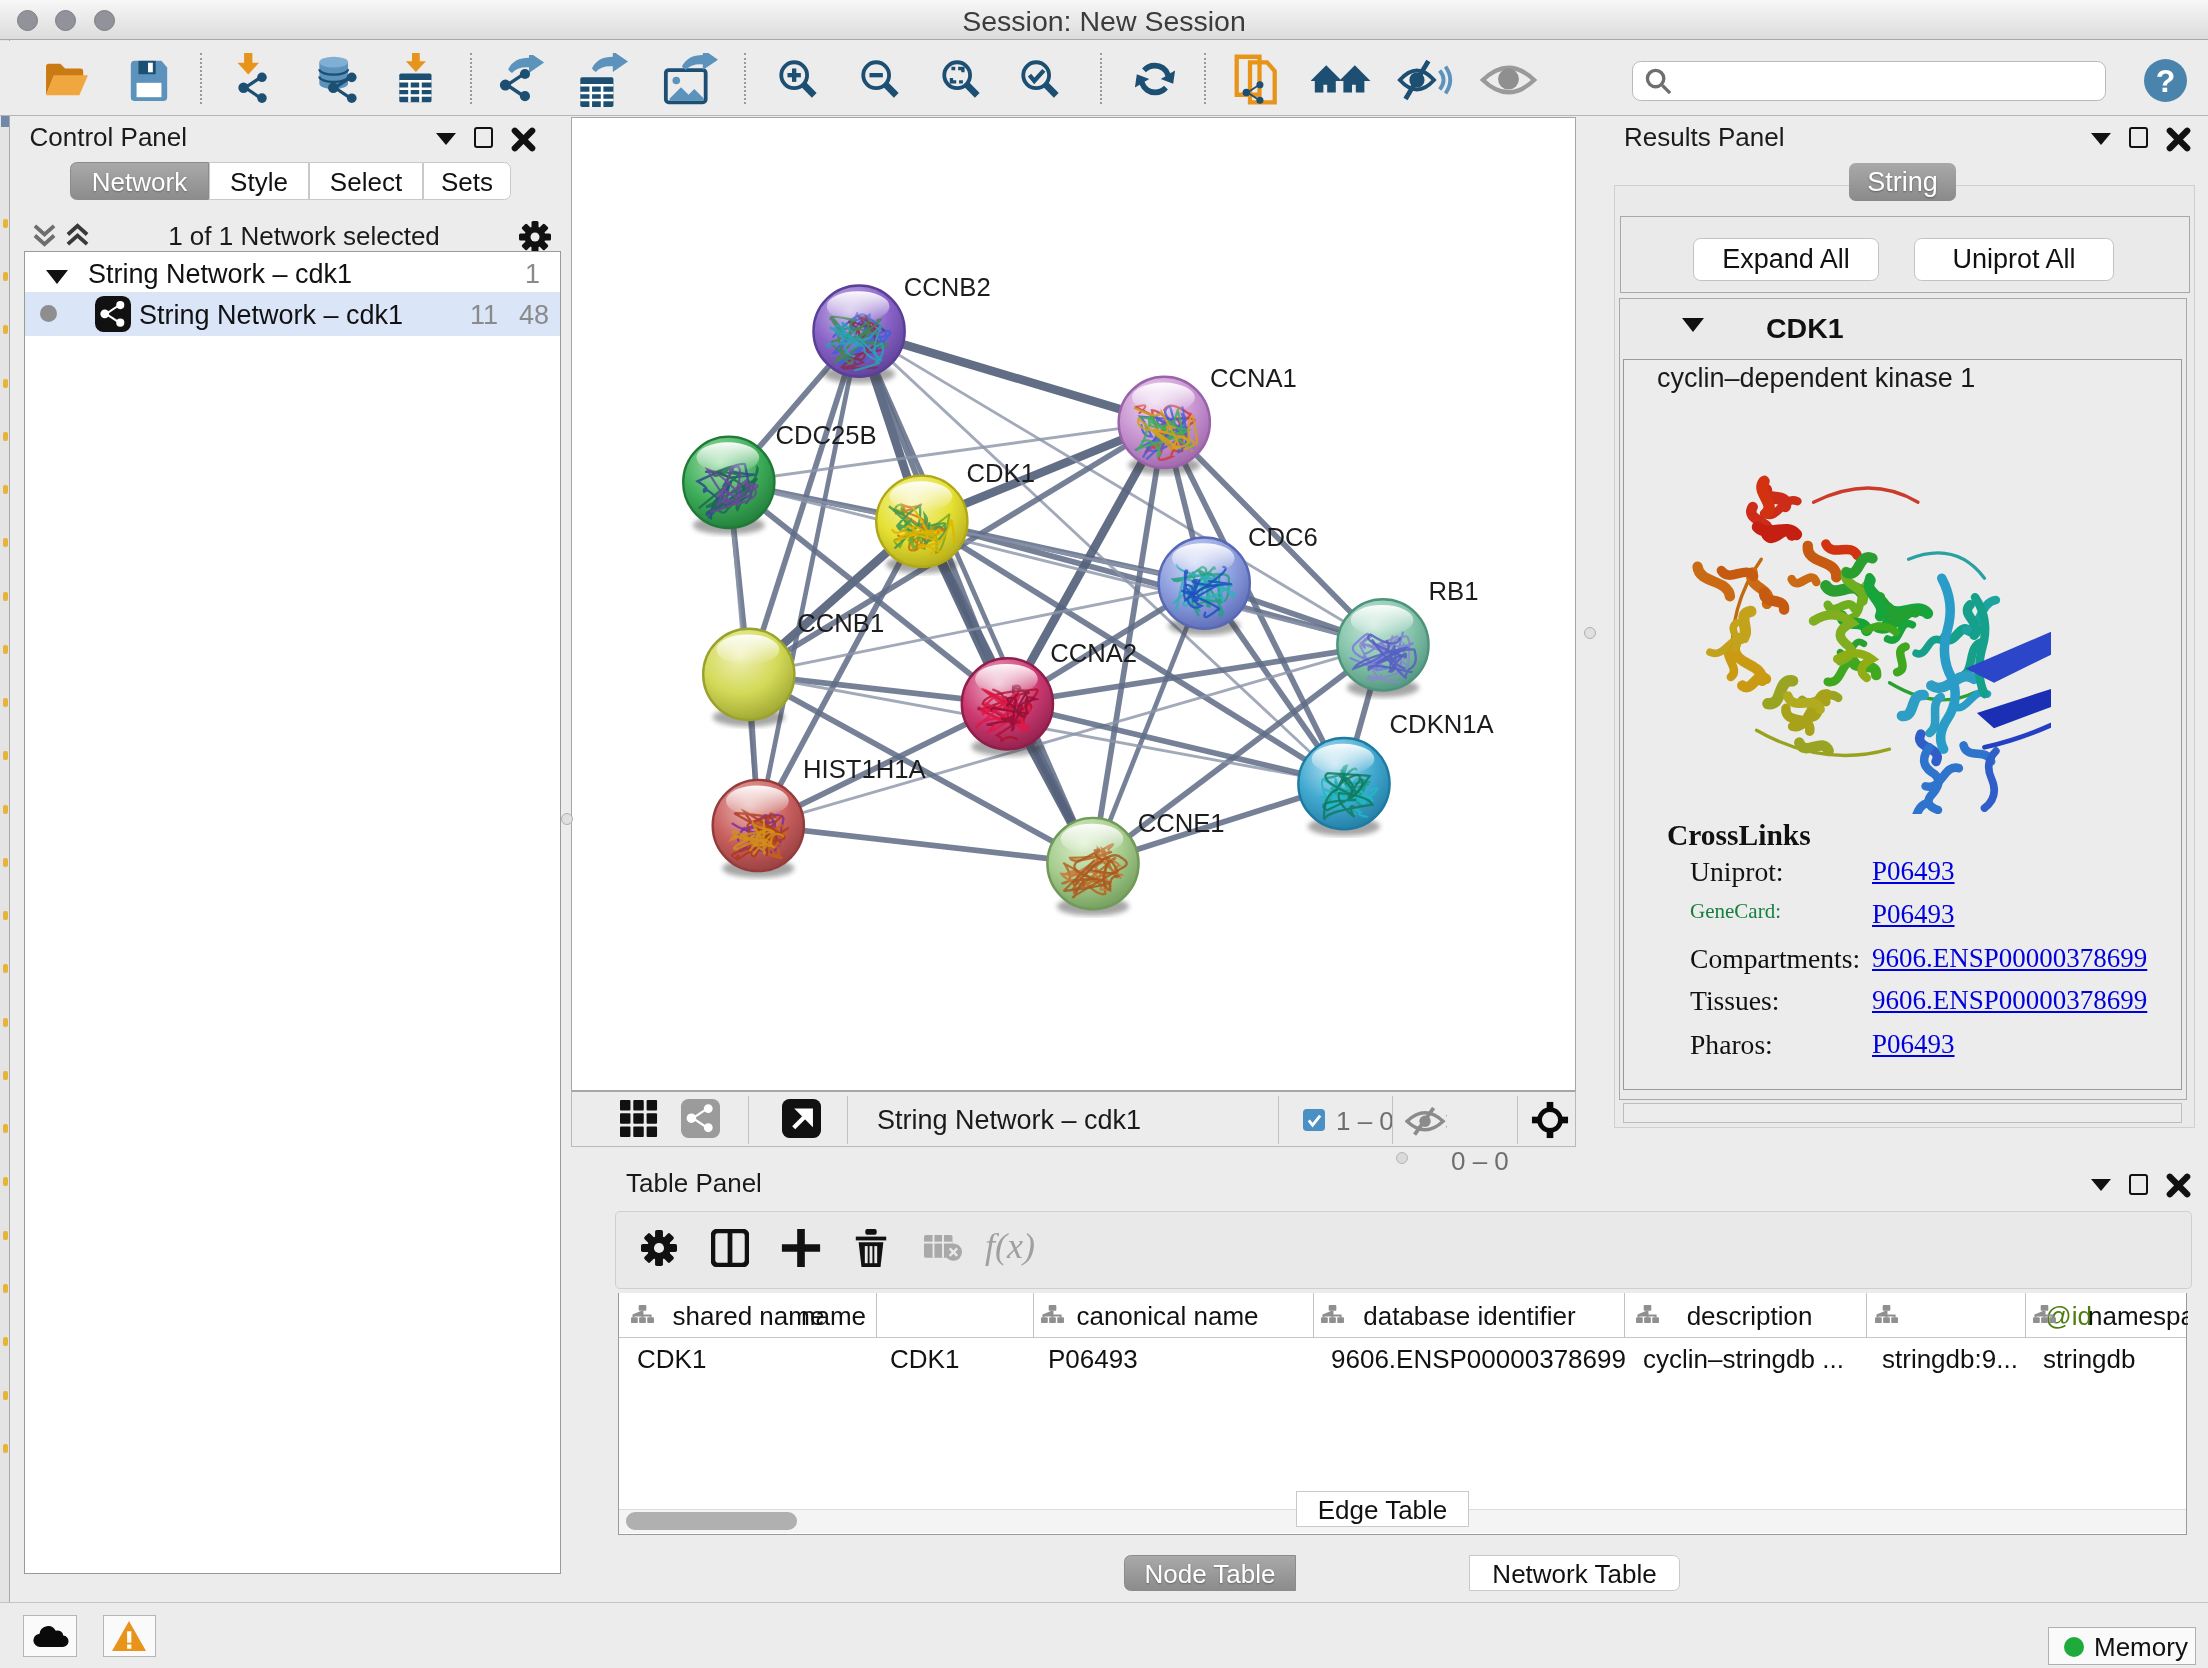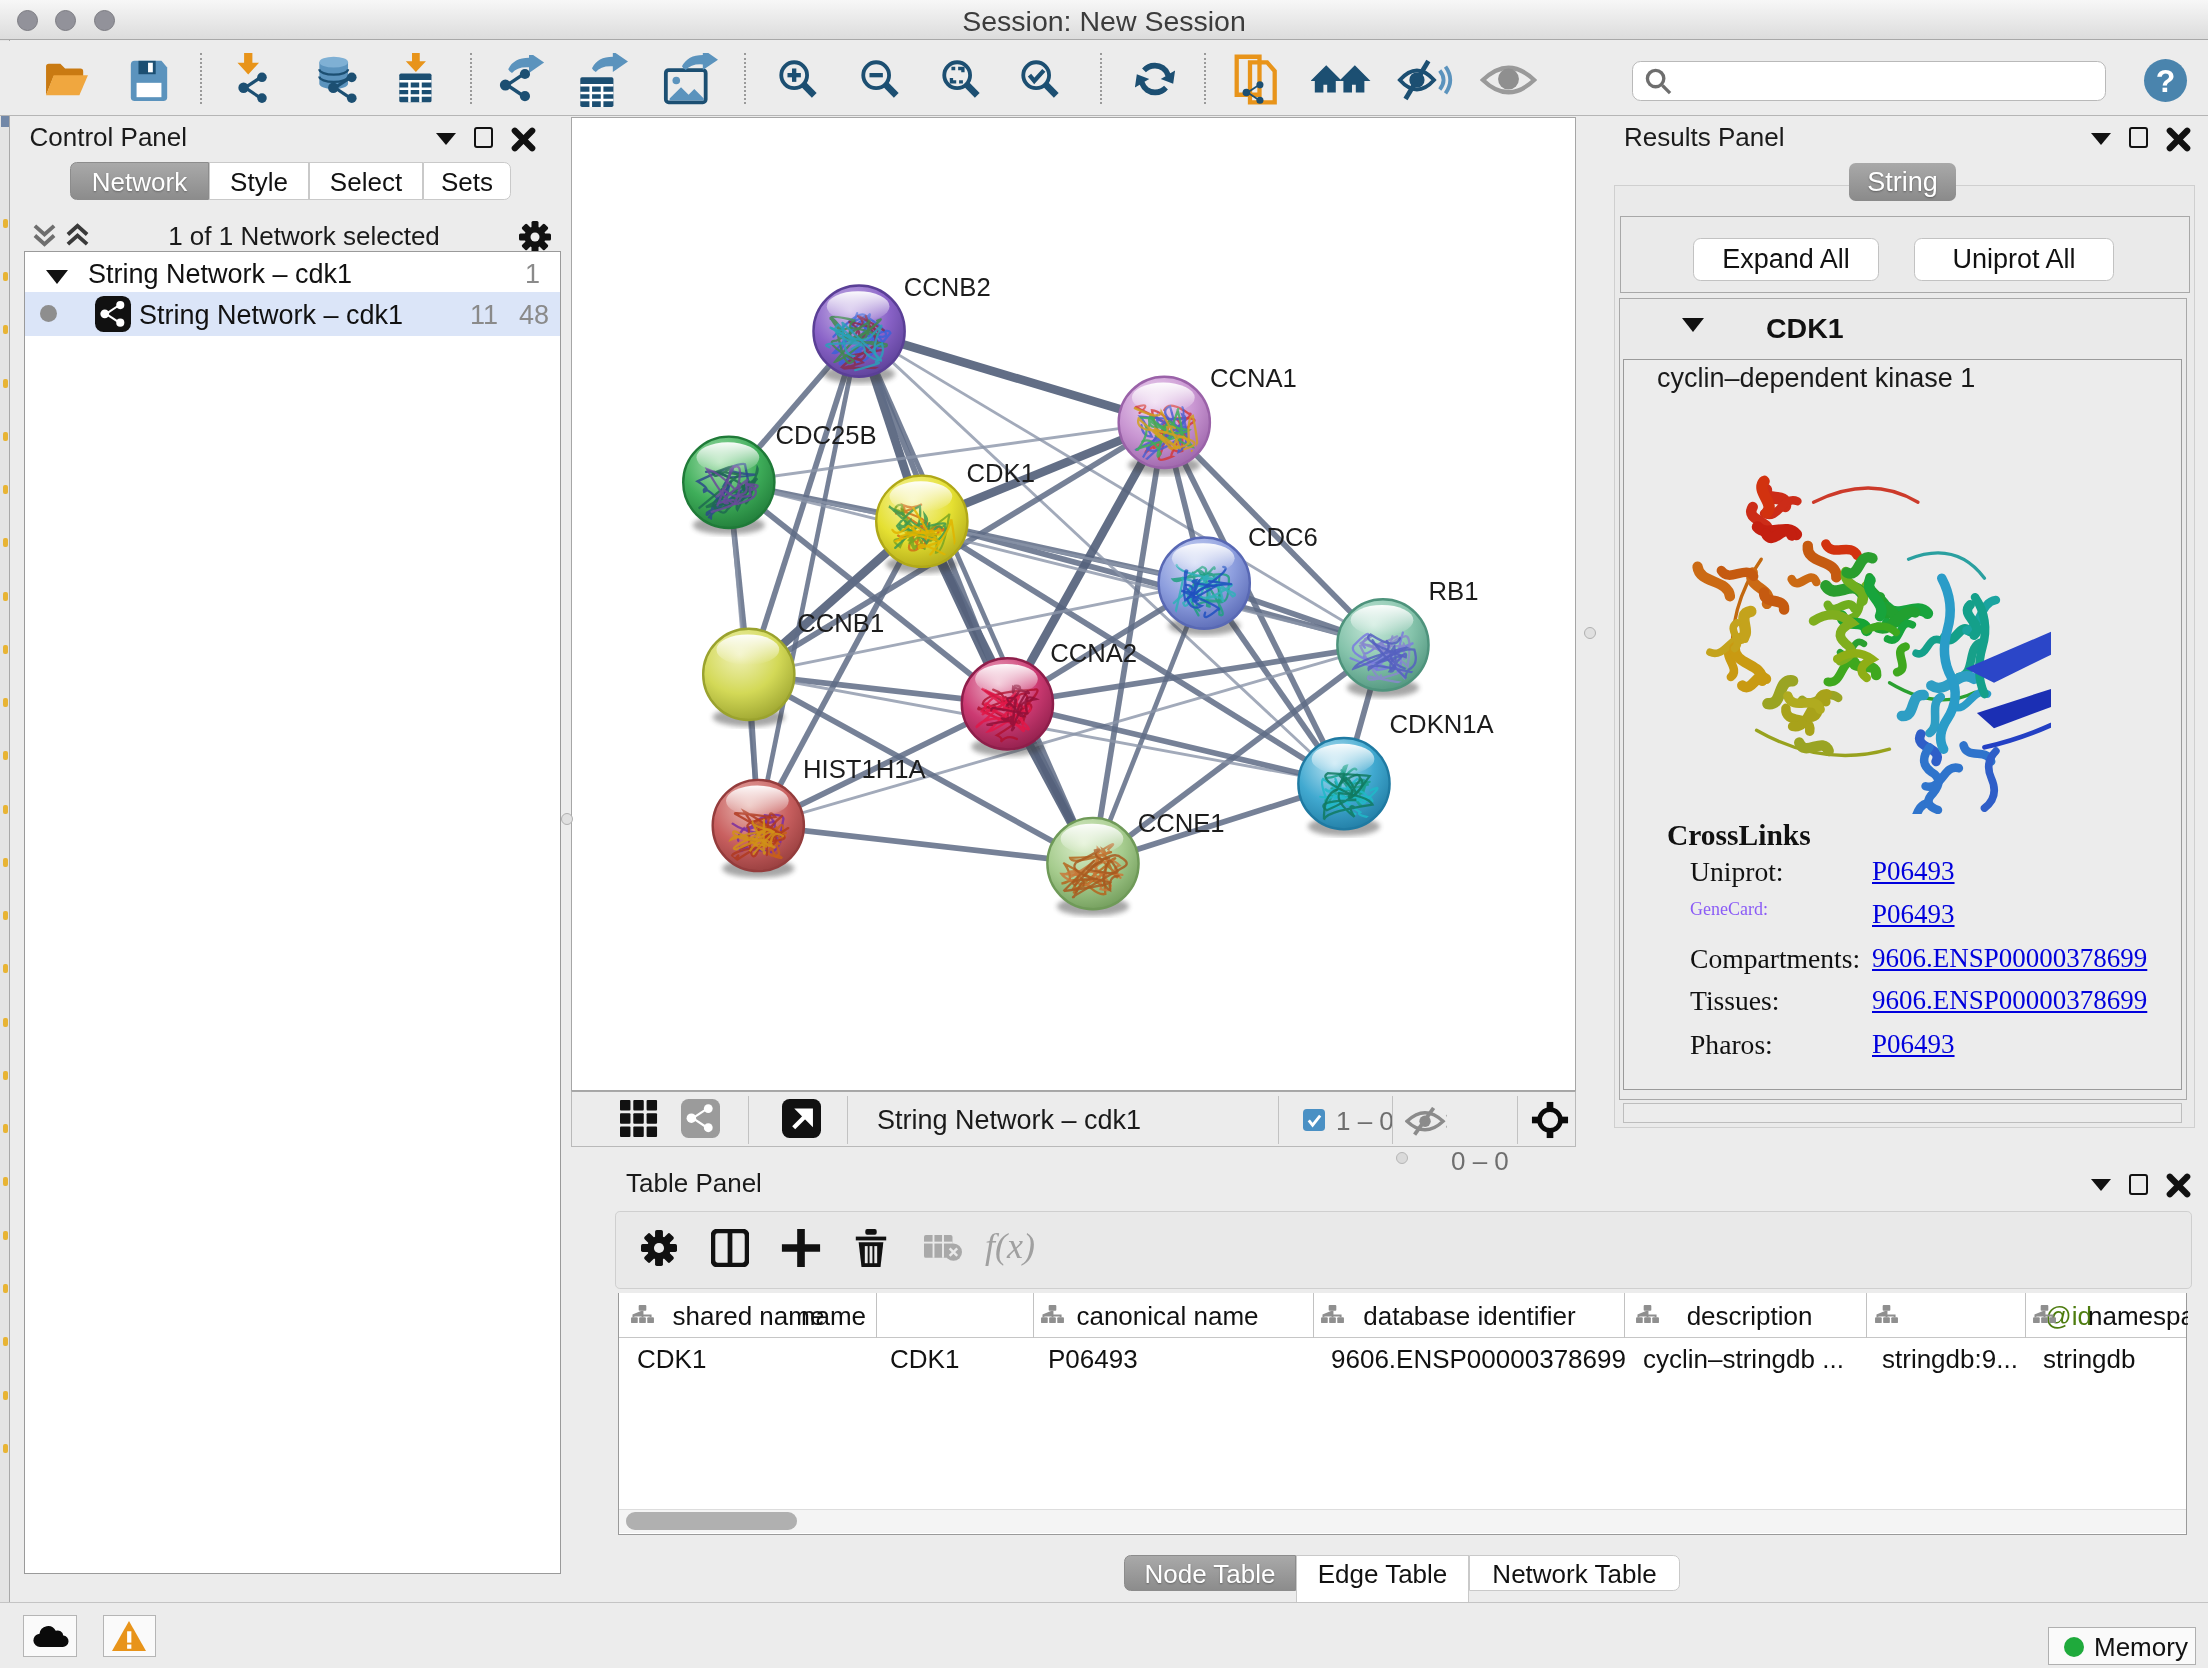--- a/index.html
+++ b/index.html
@@ -731,21 +731,21 @@
       <path d="M272 318 q-12 16 2 26 q14 8 2 22 q-12 12 5 18" stroke="#2f74cc" stroke-width="9"></path>
       <path d="M330 382 q16 -12 7 -32 q-7 -16 5 -28" stroke="#2f5ec8" stroke-width="8"></path>
       <path d="M150 185 q22 -14 40 2 q-20 10 -6 22 q14 10 -6 18" stroke="#7fae1e" stroke-width="10"></path>
       <path d="M175 225 q20 -12 36 0 q-18 10 -5 20" stroke="#8fae16" stroke-width="9"></path>
       <path d="M205 195 q18 -10 32 2" stroke="#3fa81e" stroke-width="8"></path>
     </g>
   </svg>
 <div class="abs" style="left:1667px;top:819px;font-family:'Liberation Serif',serif;font-size:29.5px;font-weight:bold;color:#111">CrossLinks</div>
 <div class="abs" style="left:1690px;top:856px;font-family:'Liberation Serif',serif;font-size:27.6px;color:#111">Uniprot:</div>
 <div class="abs" style="left:1872px;top:856px;font-family:'Liberation Serif',serif;font-size:27px;color:#0000dd;text-decoration:underline">P06493</div>
-<div class="abs" style="left:1690px;top:899px;font-family:'Liberation Serif',serif;font-size:18px;color:#8b5cf6">GeneCard:</div>
+<div class="abs" style="left:1690px;top:899px;font-family:'Liberation Serif',serif;font-size:21px;color:#15803d">GeneCard:</div>
 <div class="abs" style="left:1872px;top:899px;font-family:'Liberation Serif',serif;font-size:27px;color:#0000dd;text-decoration:underline">P06493</div>
 <div class="abs" style="left:1690px;top:943px;font-family:'Liberation Serif',serif;font-size:27.6px;color:#111">Compartments:</div>
 <div class="abs" style="left:1872px;top:943px;font-family:'Liberation Serif',serif;font-size:27px;color:#0000dd;text-decoration:underline">9606.ENSP00000378699</div>
 <div class="abs" style="left:1690px;top:985px;font-family:'Liberation Serif',serif;font-size:27.6px;color:#111">Tissues:</div>
 <div class="abs" style="left:1872px;top:985px;font-family:'Liberation Serif',serif;font-size:27px;color:#0000dd;text-decoration:underline">9606.ENSP00000378699</div>
 <div class="abs" style="left:1690px;top:1029px;font-family:'Liberation Serif',serif;font-size:27.6px;color:#111">Pharos:</div>
 <div class="abs" style="left:1872px;top:1029px;font-family:'Liberation Serif',serif;font-size:27px;color:#0000dd;text-decoration:underline">P06493</div>
 <div class="abs" style="left:1623px;top:1103px;width:559px;height:20px;background:#ececec;border:1px solid #bdbdbd"></div>
 <div class="abs panel-title" style="left:626px;top:1168px">Table Panel</div>
 <div style="position:absolute;left:2091px;top:1179px;width:0;height:0;border-left:10.5px solid transparent;border-right:10.5px solid transparent;border-top:12.4px solid #111"></div>
@@ -878,21 +878,21 @@
 <div class="abs" style="left:637px;top:1344px;font-size:26px;color:#111">CDK1</div>
 <div class="abs" style="left:890px;top:1344px;font-size:26px;color:#111">CDK1</div>
 <div class="abs" style="left:1048px;top:1344px;font-size:26px;color:#111">P06493</div>
 <div class="abs" style="left:1331px;top:1344px;font-size:26px;color:#111">9606.ENSP00000378699</div>
 <div class="abs" style="left:1643px;top:1344px;font-size:26px;color:#111">cyclin–stringdb ...</div>
 <div class="abs" style="left:1882px;top:1344px;font-size:26px;color:#111">stringdb:9...</div>
 <div class="abs" style="left:2043px;top:1344px;font-size:26px;color:#111">stringdb</div>
 <div class="abs" style="left:619px;top:1509px;width:1567px;height:24px;background:#f4f4f4;border-top:1px solid #ddd"></div>
 <div class="abs" style="left:626px;top:1512px;width:171px;height:18px;background:#b0b0b0;border-radius:9.5px"></div>
 <div class="seg sel" style="left:1124px;top:1555px;width:172px;height:36px;line-height:36px;border-radius:6.7px 0 0 6.7px">Node Table</div>
-<div class="seg" style="left:1296px;top:1555px;width:173px;height:48px;line-height:36px">Edge Table</div>
+<div class="seg" style="left:1296px;top:1491px;width:173px;height:36px;line-height:36px">Edge Table</div>
 <div class="seg" style="left:1469px;top:1555px;width:211px;height:36px;line-height:36px;border-radius:0 6.7px 6.7px 0">Network Table</div>
 <div class="abs" style="left:0;top:1602px;width:2208px;height:67px;background:#ececec;border-top:1px solid #c4c4c4"></div>
 <div class="abs" style="left:23px;top:1615px;width:54px;height:42px;background:#fafafa;border:1.9px solid #b5b5b5"></div>
 <svg style="position:absolute;left:31px;top:1624px" width="38" height="25" viewBox="0 0 40 26">
     <path d="M10 24 a7 7 0 0 1 -1 -14 a9 9 0 0 1 17 -3 a6 6 0 0 1 8 5 a6 6 0 0 1 -1 12 Z" fill="#0a0a0a"></path>
   </svg>
 <div class="abs" style="left:103px;top:1615px;width:53px;height:42px;background:#fafafa;border:1.9px solid #b5b5b5"></div>
 <svg style="position:absolute;left:110px;top:1619px" width="38" height="34" viewBox="0 0 40 36">
     <path d="M20 2 L38 34 H2 Z" fill="#e8941a"></path>
     <rect x="18" y="13" width="4.5" height="12" fill="#fff"></rect>

